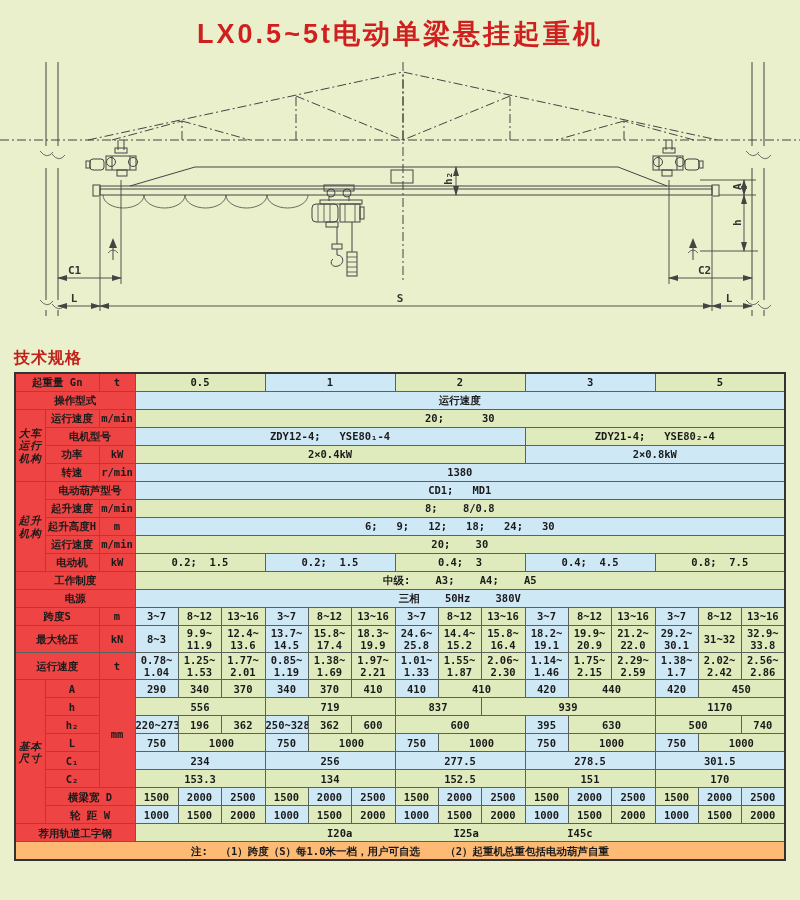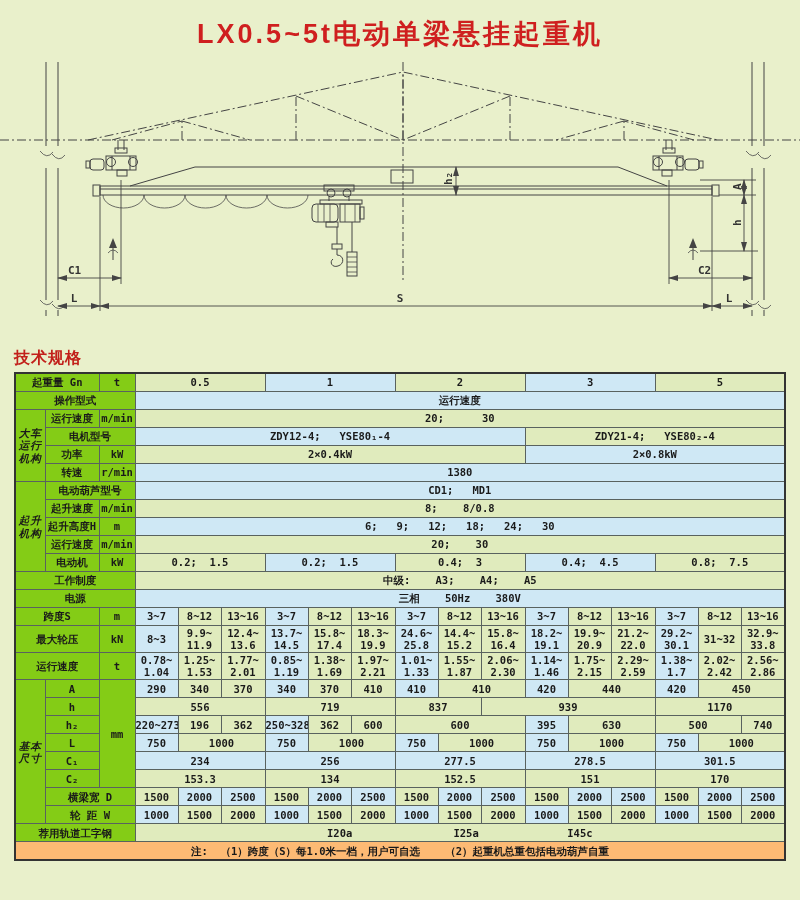--- a/index.html
+++ b/index.html
@@ -25,21 +25,21 @@
   }
   table.spec td{
     border:1px solid #59625f;
     text-align:center;vertical-align:middle;
     padding:1px 0;height:15px;
     font-family:"DejaVu Sans Mono",monospace;
     font-size:10.5px;font-weight:bold;line-height:1.15;
     white-space:pre-wrap;overflow:hidden;
   }
   td.h,td.hv,td.hu{
-    background:#84cc16;
+    background:#ef4444;
     font-family:"Liberation Sans","DejaVu Sans",sans-serif;
     font-weight:bold;font-size:11px;white-space:pre-wrap;
   }
   td.hu{font-size:9.5px;font-family:"DejaVu Sans Mono",monospace;}
   td.hv{font-size:11px;line-height:1.25;letter-spacing:1px;font-style:italic;}
   td.b{background:#cfe8f5;}
   td.g{background:#e0ebbd;}
   td.note{
     background:#fdba74;text-align:left;padding:3px 2px 3px 8px;
     font-family:"Liberation Sans","DejaVu Sans",sans-serif;

